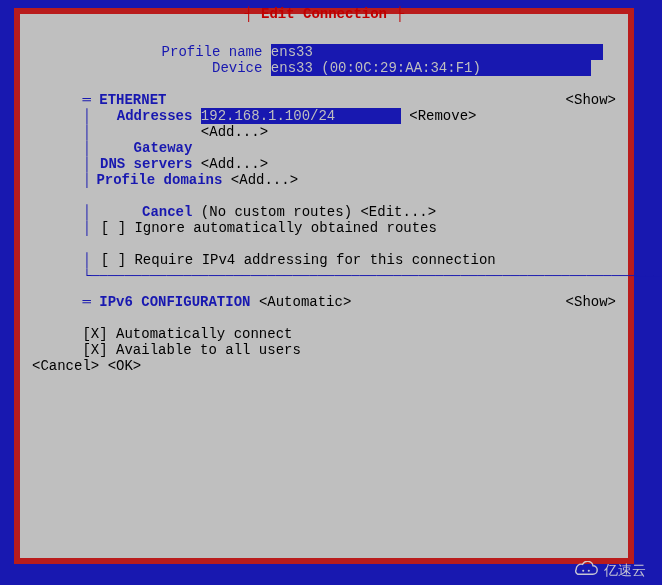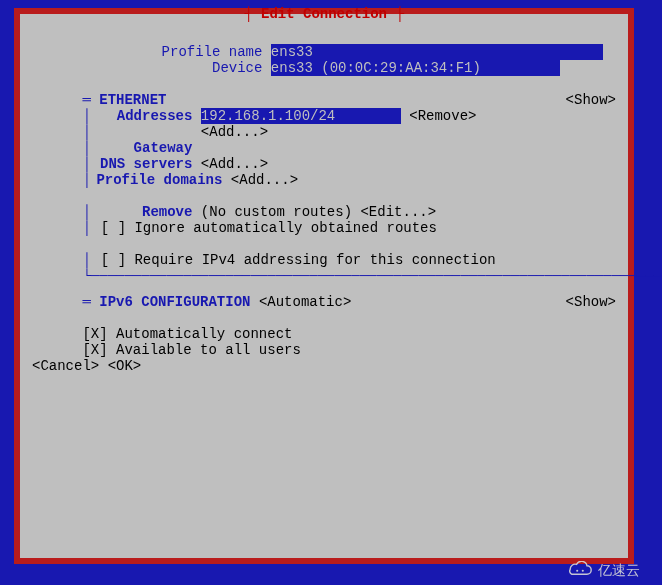--- a/index.html
+++ b/index.html
@@ -70,21 +70,21 @@
     color: #1818b0;
     font-weight: bold;
   }
   .black { color: #000; }
   .right-action {
     float: right;
     color: #000;
   }
   .watermark {
     position: absolute;
-    right: 22px;
+    right: 16px;
     bottom: 6px;
     color: #d8d8d8;
     font-family: sans-serif;
     font-size: 14px;
     display: flex;
     align-items: center;
     gap: 4px;
     opacity: 0.9;
   }
   .watermark svg { width: 28px; height: 18px; }
@@ -98,21 +98,21 @@
 <body>
 
 <div class="window">
   <div class="title-bar">┤ Edit Connection ├</div>
   <div class="content">
 
     <div class="row">
       <span class="label-right">Profile name</span> <span class="input-field" style="width:332px">ens33</span>
     </div>
     <div class="row">
-      <span class="label-right">Device</span> <span class="input-field" style="width:289px">ens33 (00:0C:29:AA:34:F1)</span>
+      <span class="label-right">Device</span> <span class="input-field" style="width:320px">ens33 (00:0C:29:AA:34:F1)</span>
     </div>
 
     <div class="row" style="margin-top:16px">
       <span class="sec-label">═</span> <span class="sec-label">ETHERNET</span><span class="right-action">&lt;Show&gt;</span>
     </div>
 
 
     <div class="row">
       <span class="vline">│</span><span class="pad-addr">Addresses</span> <span class="input-field" style="width:200px">192.168.1.100/24</span> <span class="black">&lt;Remove&gt;</span>
     </div>
@@ -123,21 +123,21 @@
       <span class="vline">│</span><span class="pad-addr">Gateway</span> <span class="input-field" style="width:200px"></span>
     </div>
     <div class="row">
       <span class="vline">│</span><span class="pad-addr">DNS servers</span> <span class="black">&lt;Add...&gt;</span>
     </div>
     <div class="row">
       <span class="vline">│</span><span class="pad-addr" style="width:130px">Profile domains</span> <span class="black">&lt;Add...&gt;</span>
     </div>
 
     <div class="row" style="margin-top:16px">
-      <span class="vline">│</span><span class="pad-addr">Remove</span> <span class="black">(No custom routes)</span> <span class="black">&lt;Edit...&gt;</span>
+      <span class="vline">│</span><span class="pad-addr">Cancel</span> <span class="black">(No custom routes)</span> <span class="black">&lt;Edit...&gt;</span>
     </div>
     <div class="row">
       <span class="vline">│</span> <span class="black">[ ] Ignore automatically obtained routes</span>
     </div>
     <div class="row" style="margin-top:16px">
       <span class="vline">│</span> <span class="black">[ ] Require IPv4 addressing for this connection</span>
     </div>
     <div class="row">
       <span class="vline">└─────────────────────────────────────────────────────────────────────┘</span>
     </div>

